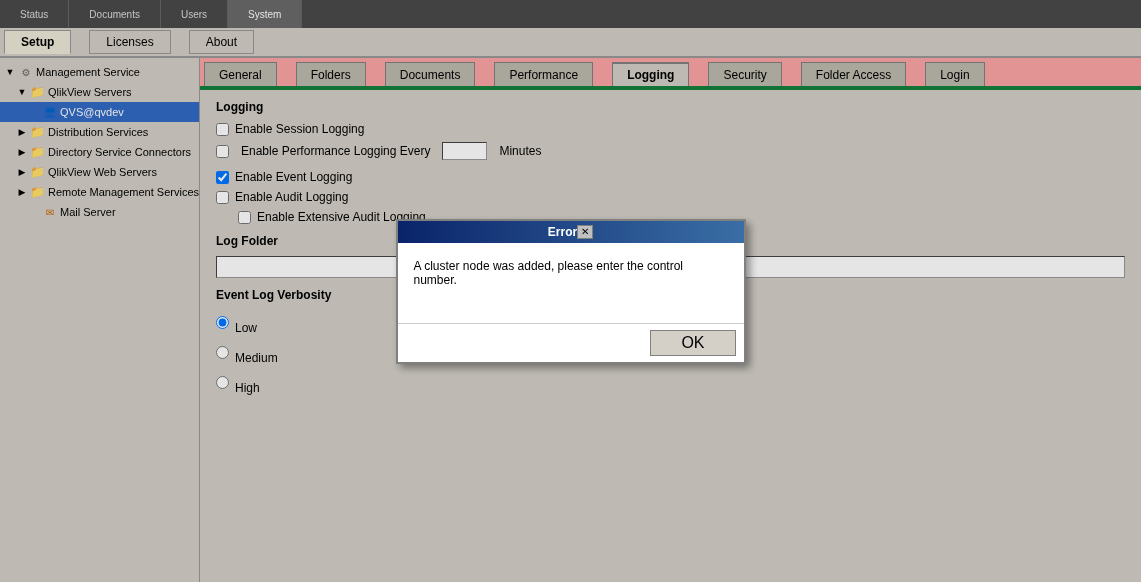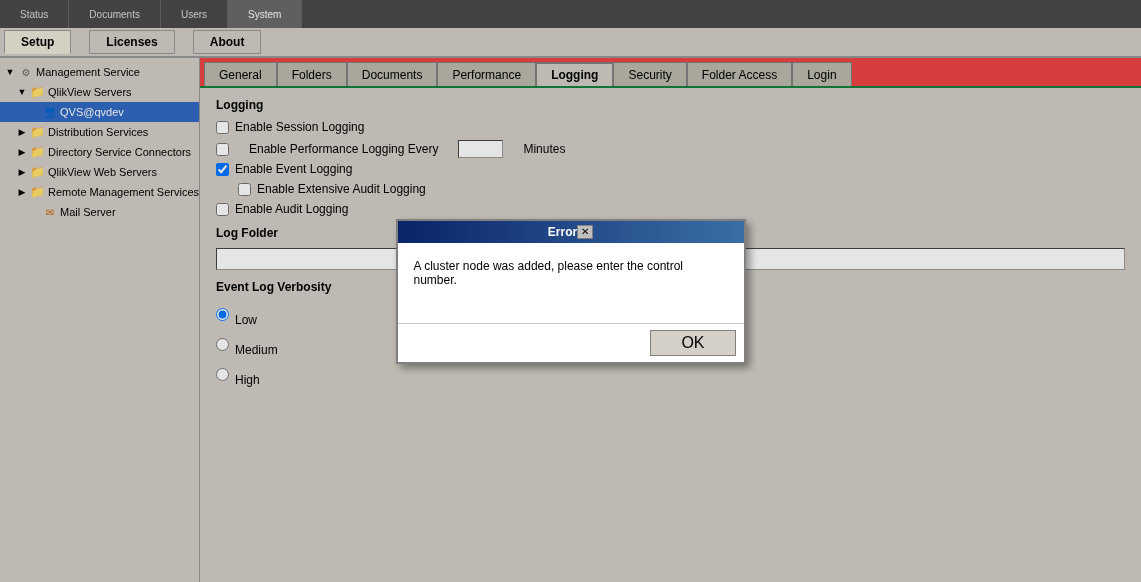--- a/index.html
+++ b/index.html
@@ -45,21 +45,20 @@
     }
     .second-nav-btn {
       padding: 3px 16px;
       background: #d4d0c8;
       border: 1px solid #999;
       cursor: pointer;
       font-size: 12px;
       height: 24px;
       display: flex;
       align-items: center;
-      font-weight: bold;
     }
     .second-nav-btn.active {
       background: #ece9d8;
       border-bottom: 1px solid #ece9d8;
       font-weight: bold;
     }
 
     
     .main-layout {
       display: flex;
@@ -103,24 +102,24 @@
       flex: 1;
       background: #d4d0c8;
       overflow: hidden;
       display: flex;
       flex-direction: column;
     }
 
     
     .tabs-bar {
       display: flex;
-      background: #ef4444;
+      background: #fca5a5;
       padding: 4px 4px 0 4px;
-      gap: 0;
-      border-bottom: 2px solid #15803d;
+      gap: 19px;
+      border-bottom: 4px solid #15803d;
     }
     .tab-btn {
       padding: 3px 14px;
       background: #bdb9ae;
       border: 1px solid #808080;
       border-bottom: none;
       cursor: pointer;
       font-size: 12px;
       height: 24px;
       display: flex;
@@ -164,22 +163,22 @@
       font-size: 12px;
       cursor: pointer;
     }
     .indented {
       padding-left: 22px;
     }
 
     .inline-input {
       display: flex;
       align-items: center;
-      gap: 20px;
-      margin-bottom: 4px;
+      gap: 12px;
+      margin-bottom: 10px;
     }
     .inline-input input[type="text"] {
       width: 45px;
       height: 18px;
       border: 1px inset #999;
       background: white;
       font-size: 12px;
       padding: 1px 2px;
     }
 
@@ -366,28 +365,28 @@
         <label for="cb_perf">Enable Performance Logging Every</label>
         <input type="text" style="">
         <span>Minutes</span>
       </div>
 
       <div class="checkbox-row">
         <input type="checkbox" id="cb_event" checked="" style="">
         <label for="cb_event">Enable Event Logging</label>
       </div>
 
+      <div class="checkbox-row">
+        <input type="checkbox" id="cb_audit" style="">
+        <label for="cb_audit">Enable Audit Logging</label>
+      </div>
+
       <div class="checkbox-row indented">
         <input type="checkbox" id="cb_ext_audit" style="">
         <label for="cb_ext_audit">Enable Extensive Audit Logging</label>
-      </div>
-
-      <div class="checkbox-row">
-        <input type="checkbox" id="cb_audit" style="">
-        <label for="cb_audit">Enable Audit Logging</label>
       </div>
 
       <div class="log-folder-section">
         <div class="section-title">Log Folder</div>
         <input type="text" class="log-folder-input" style="">
       </div>
 
       <div class="verbosity-section">
         <div class="section-title">Event Log Verbosity</div>
         <div class="radio-row">

